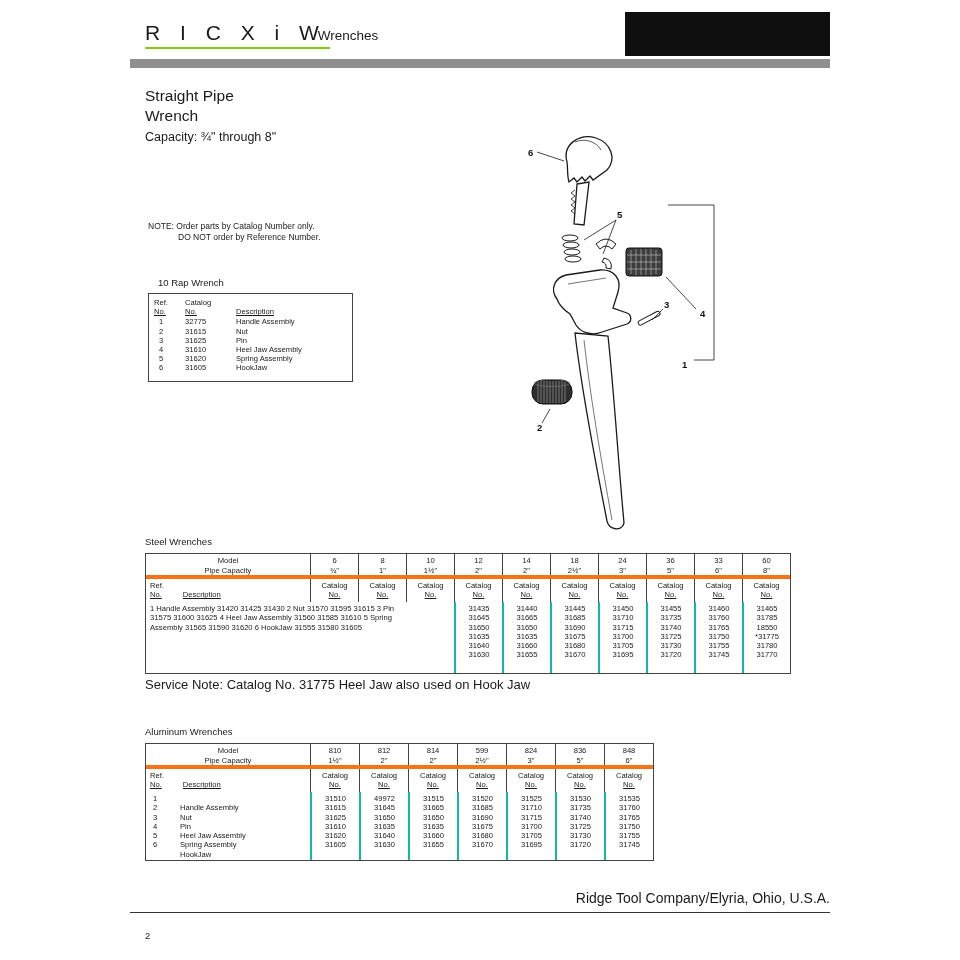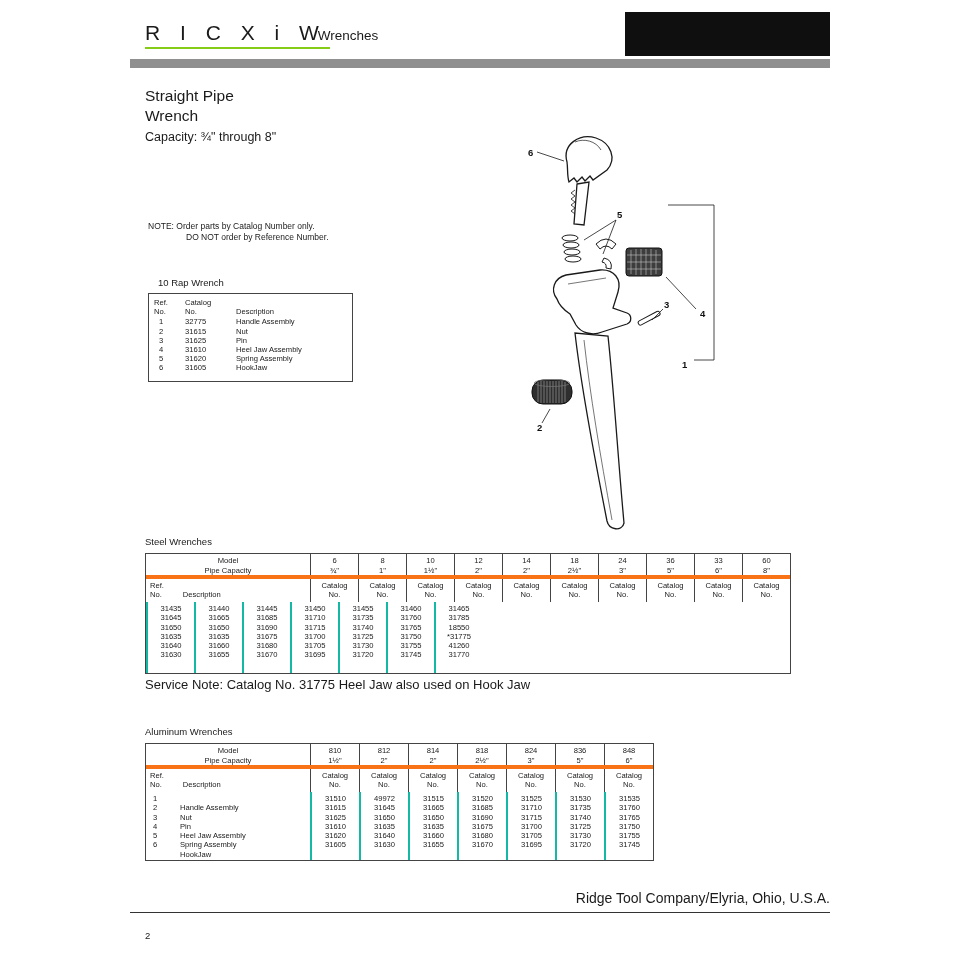--- a/index.html
+++ b/index.html
@@ -1,34 +1,34 @@
 <!DOCTYPE html>
 <html><head>
 <meta charset="utf-8">
 <style>
   *{margin:0;padding:0;box-sizing:border-box}
   html,body{width:960px;height:960px}
   body{position:relative;background:#ffffff;font-family:"Liberation Sans",sans-serif;color:#1a1a1a;overflow:hidden}
   .abs{position:absolute}
-  .u{}
+  .u{text-decoration:underline}
 
   
   .brand{left:145px;top:21px;display:flex;align-items:baseline}
   .brand .logo{font-size:21px;letter-spacing:7px;font-weight:500;border-bottom:2px solid #84cc16;padding:0 4px 2px 0;white-space:nowrap}
   .brand .section{font-size:13.5px;margin-left:-12px;white-space:nowrap}
   .blackbox{left:625px;top:12px;width:205px;height:44px;background:#0f0f0f}
   .graybar{left:130px;top:59px;width:700px;height:9px;background:#8f8f8f}
 
   
   .titleblk{left:145px;top:86px;font-size:15.5px;font-weight:500;line-height:20px}
   .titleblk .capacity{font-size:12.5px;margin-top:1px}
 
   
   .noteblk{left:148px;top:221px;font-size:8.5px;line-height:10.5px}
-  .noteblk .l2{margin-left:38px}
+  .noteblk .l2{margin-left:30px}
 
   .seclabel{font-size:9.5px}
 
   
   .rap{left:148px;top:293px;width:205px;height:89px;border:1px solid #444;font-size:7.6px;line-height:9.2px;padding:4px 0 0 5px}
   .rap .hdr{display:flex;align-items:flex-end;margin-bottom:1px}
   .rcol1{width:31px;flex-shrink:0}
   .rcol2{width:51px;flex-shrink:0}
   .rcol3{flex:1}
   .rap .row{display:flex}
@@ -294,20 +294,25 @@
     <div class="sc cat">
         <div>Catalog</div>
         <div class="u">No.</div>
       </div>
     <div class="sc cat">
         <div>Catalog</div>
         <div class="u">No.</div>
       </div>
   </div>
   <div class="tbody">
+    <div class="flow">
+      <div>1 Handle Assembly 31420 31425 31430 2 Nut 31570 31595 31615 3 Pin</div>
+      <div>31575 31600 31625 4 Heel Jaw Assembly 31560 31585 31610 5 Spring</div>
+      <div>Assembly 31565 31590 31620 6 HookJaw 31555 31580 31605</div>
+    </div>
     <div class="valcol">
         <div>31435</div>
         <div>31645</div>
         <div>31650</div>
         <div>31635</div>
         <div>31640</div>
         <div>31630</div>
       </div>
     <div class="valcol">
         <div>31440</div>
@@ -347,35 +352,35 @@
         <div>31765</div>
         <div>31750</div>
         <div>31755</div>
         <div>31745</div>
       </div>
     <div class="valcol">
         <div>31465</div>
         <div>31785</div>
         <div>18550</div>
         <div>*31775</div>
-        <div>41260</div>
+        <div>31780</div>
         <div>31770</div>
       </div>
   </div>
 </div>
 <div class="abs servicenote">Service Note: Catalog No. 31775 Heel Jaw also used on Hook Jaw</div>
 
 <div class="abs seclabel" style="left:145px;top:726px">Aluminum Wrenches</div>
 <div class="abs ptable alum">
   <div class="trow r1">
     <div class="firstc">Model</div>
     <div class="sc">810</div>
     <div class="sc">812</div>
     <div class="sc">814</div>
-    <div class="sc">818</div>
+    <div class="sc">599</div>
     <div class="sc">824</div>
     <div class="sc">836</div>
     <div class="sc">848</div>
   </div>
   <div class="trow r2">
     <div class="firstc">Pipe Capacity</div>
     <div class="sc">1½"</div>
     <div class="sc">2"</div>
     <div class="sc">2"</div>
     <div class="sc">2½"</div>

